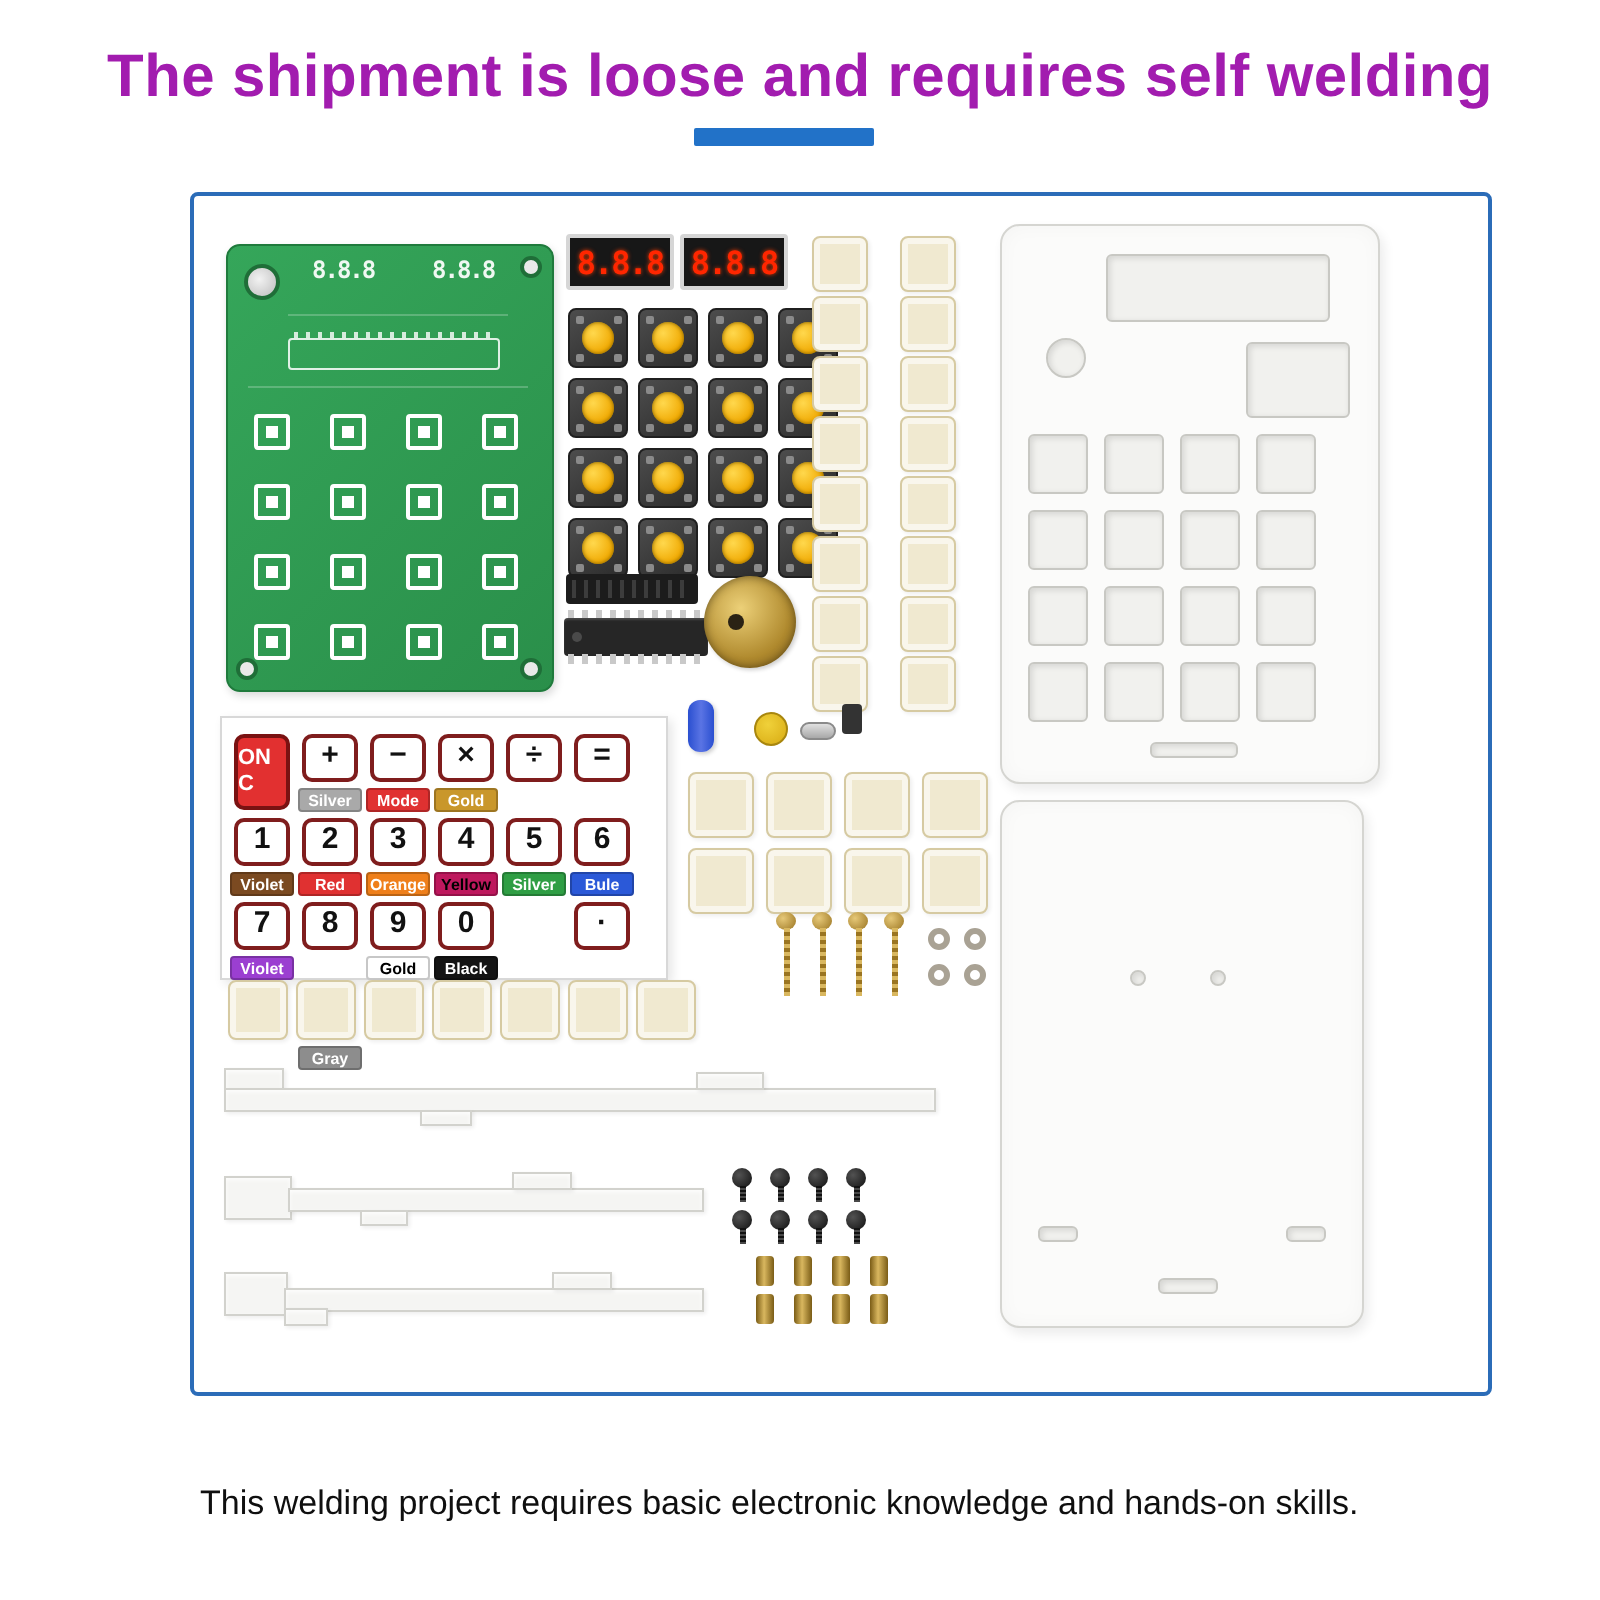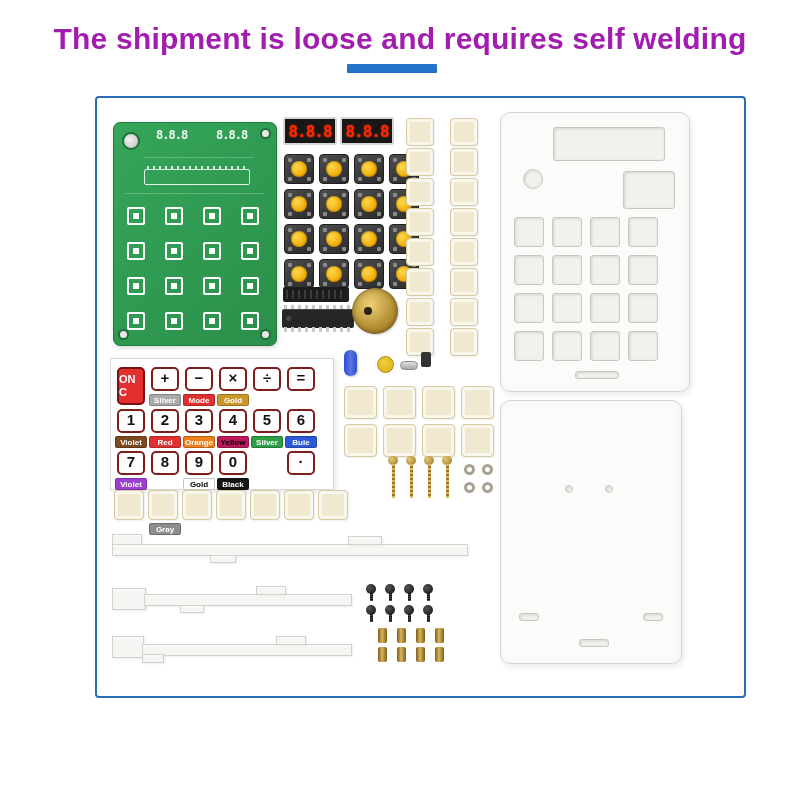--- a/index.html
+++ b/index.html
@@ -355,14 +355,15 @@
       <div class="standoff"></div>
       <div class="standoff"></div>
       <div class="standoff"></div>
       <div class="standoff"></div>
       <div class="standoff"></div>
       <div class="standoff"></div>
       <div class="standoff"></div>
       <div class="standoff"></div>
     </div>
 
+  <div class="footer-line footer-2">This welding project requires basic electronic knowledge and hands-on skills.</div>
 
 </div>
 
 </body></html>

